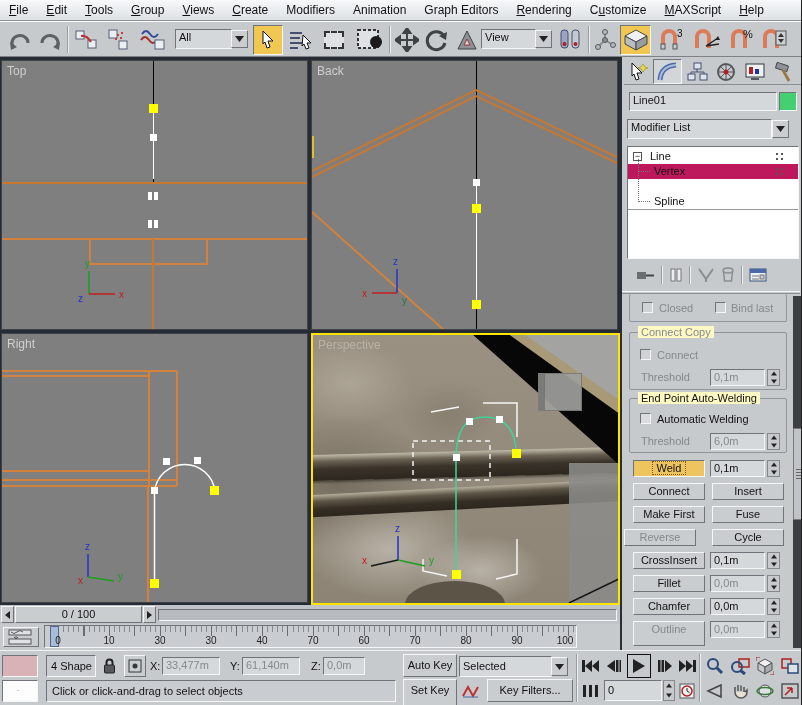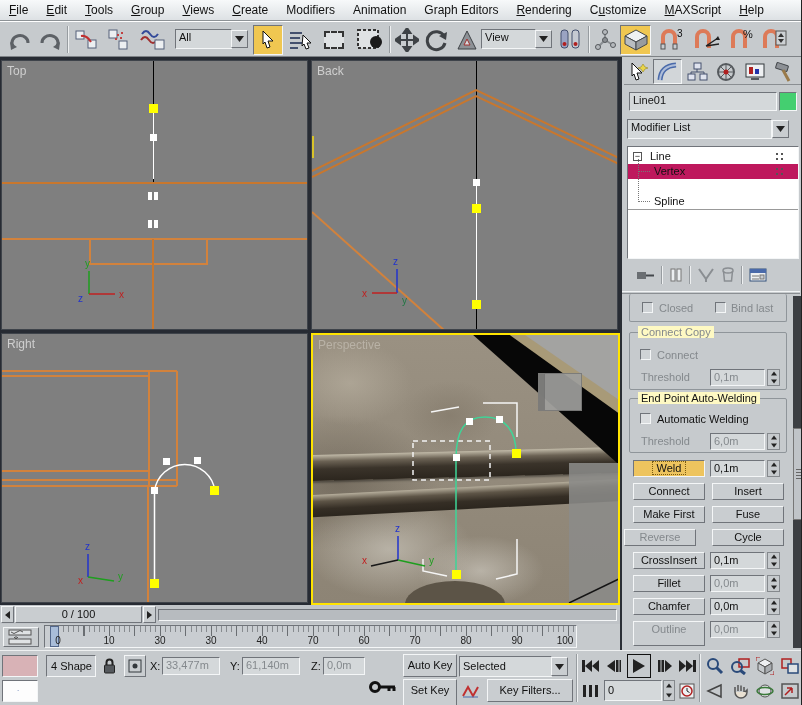--- a/index.html
+++ b/index.html
@@ -636,20 +636,21 @@
     <span class="abs field disabled" style="left:323px;top:6px;width:42px;height:18px"><span>0,0m</span></span>
     <span class="abs icnbtn" style="left:368px;top:25px;width:30px;height:22px">
       <svg width="28" height="16">
           <circle cx="6" cy="8" r="4.5" fill="none" stroke="#111" stroke-width="3"></circle>
           <line x1="10" y1="8" x2="26" y2="8" stroke="#111" stroke-width="3"></line>
           <line x1="20" y1="8" x2="20" y2="12" stroke="#111" stroke-width="3"></line>
           <line x1="25" y1="8" x2="25" y2="12" stroke="#111" stroke-width="3"></line>
         </svg>
     </span>
 
+    <div class="abs sunken" style="left:46px;top:29px;width:350px;height:22px;line-height:20px;padding-left:5px;background:#c9cdd1"><span>Click or click-and-drag to select objects</span></div>
 
     <div class="abs btn" style="left:403px;top:3px;width:54px;height:23px;line-height:21px"><span>Auto Key</span></div>
     <div class="abs btn" style="left:403px;top:28px;width:54px;height:29px;line-height:21px"><span>Set Key</span></div>
 
     <div class="abs field" style="left:459px;top:5px;width:93px;height:21px;line-height:17px"><span>Selected</span></div>
     <div class="abs btn icnbtn" style="left:551px;top:6px;width:17px;height:19px">
       <svg width="9" height="6">
           <path d="M0 0 H9 L4.5 6 Z" fill="#222"></path>
         </svg>
     </div>

